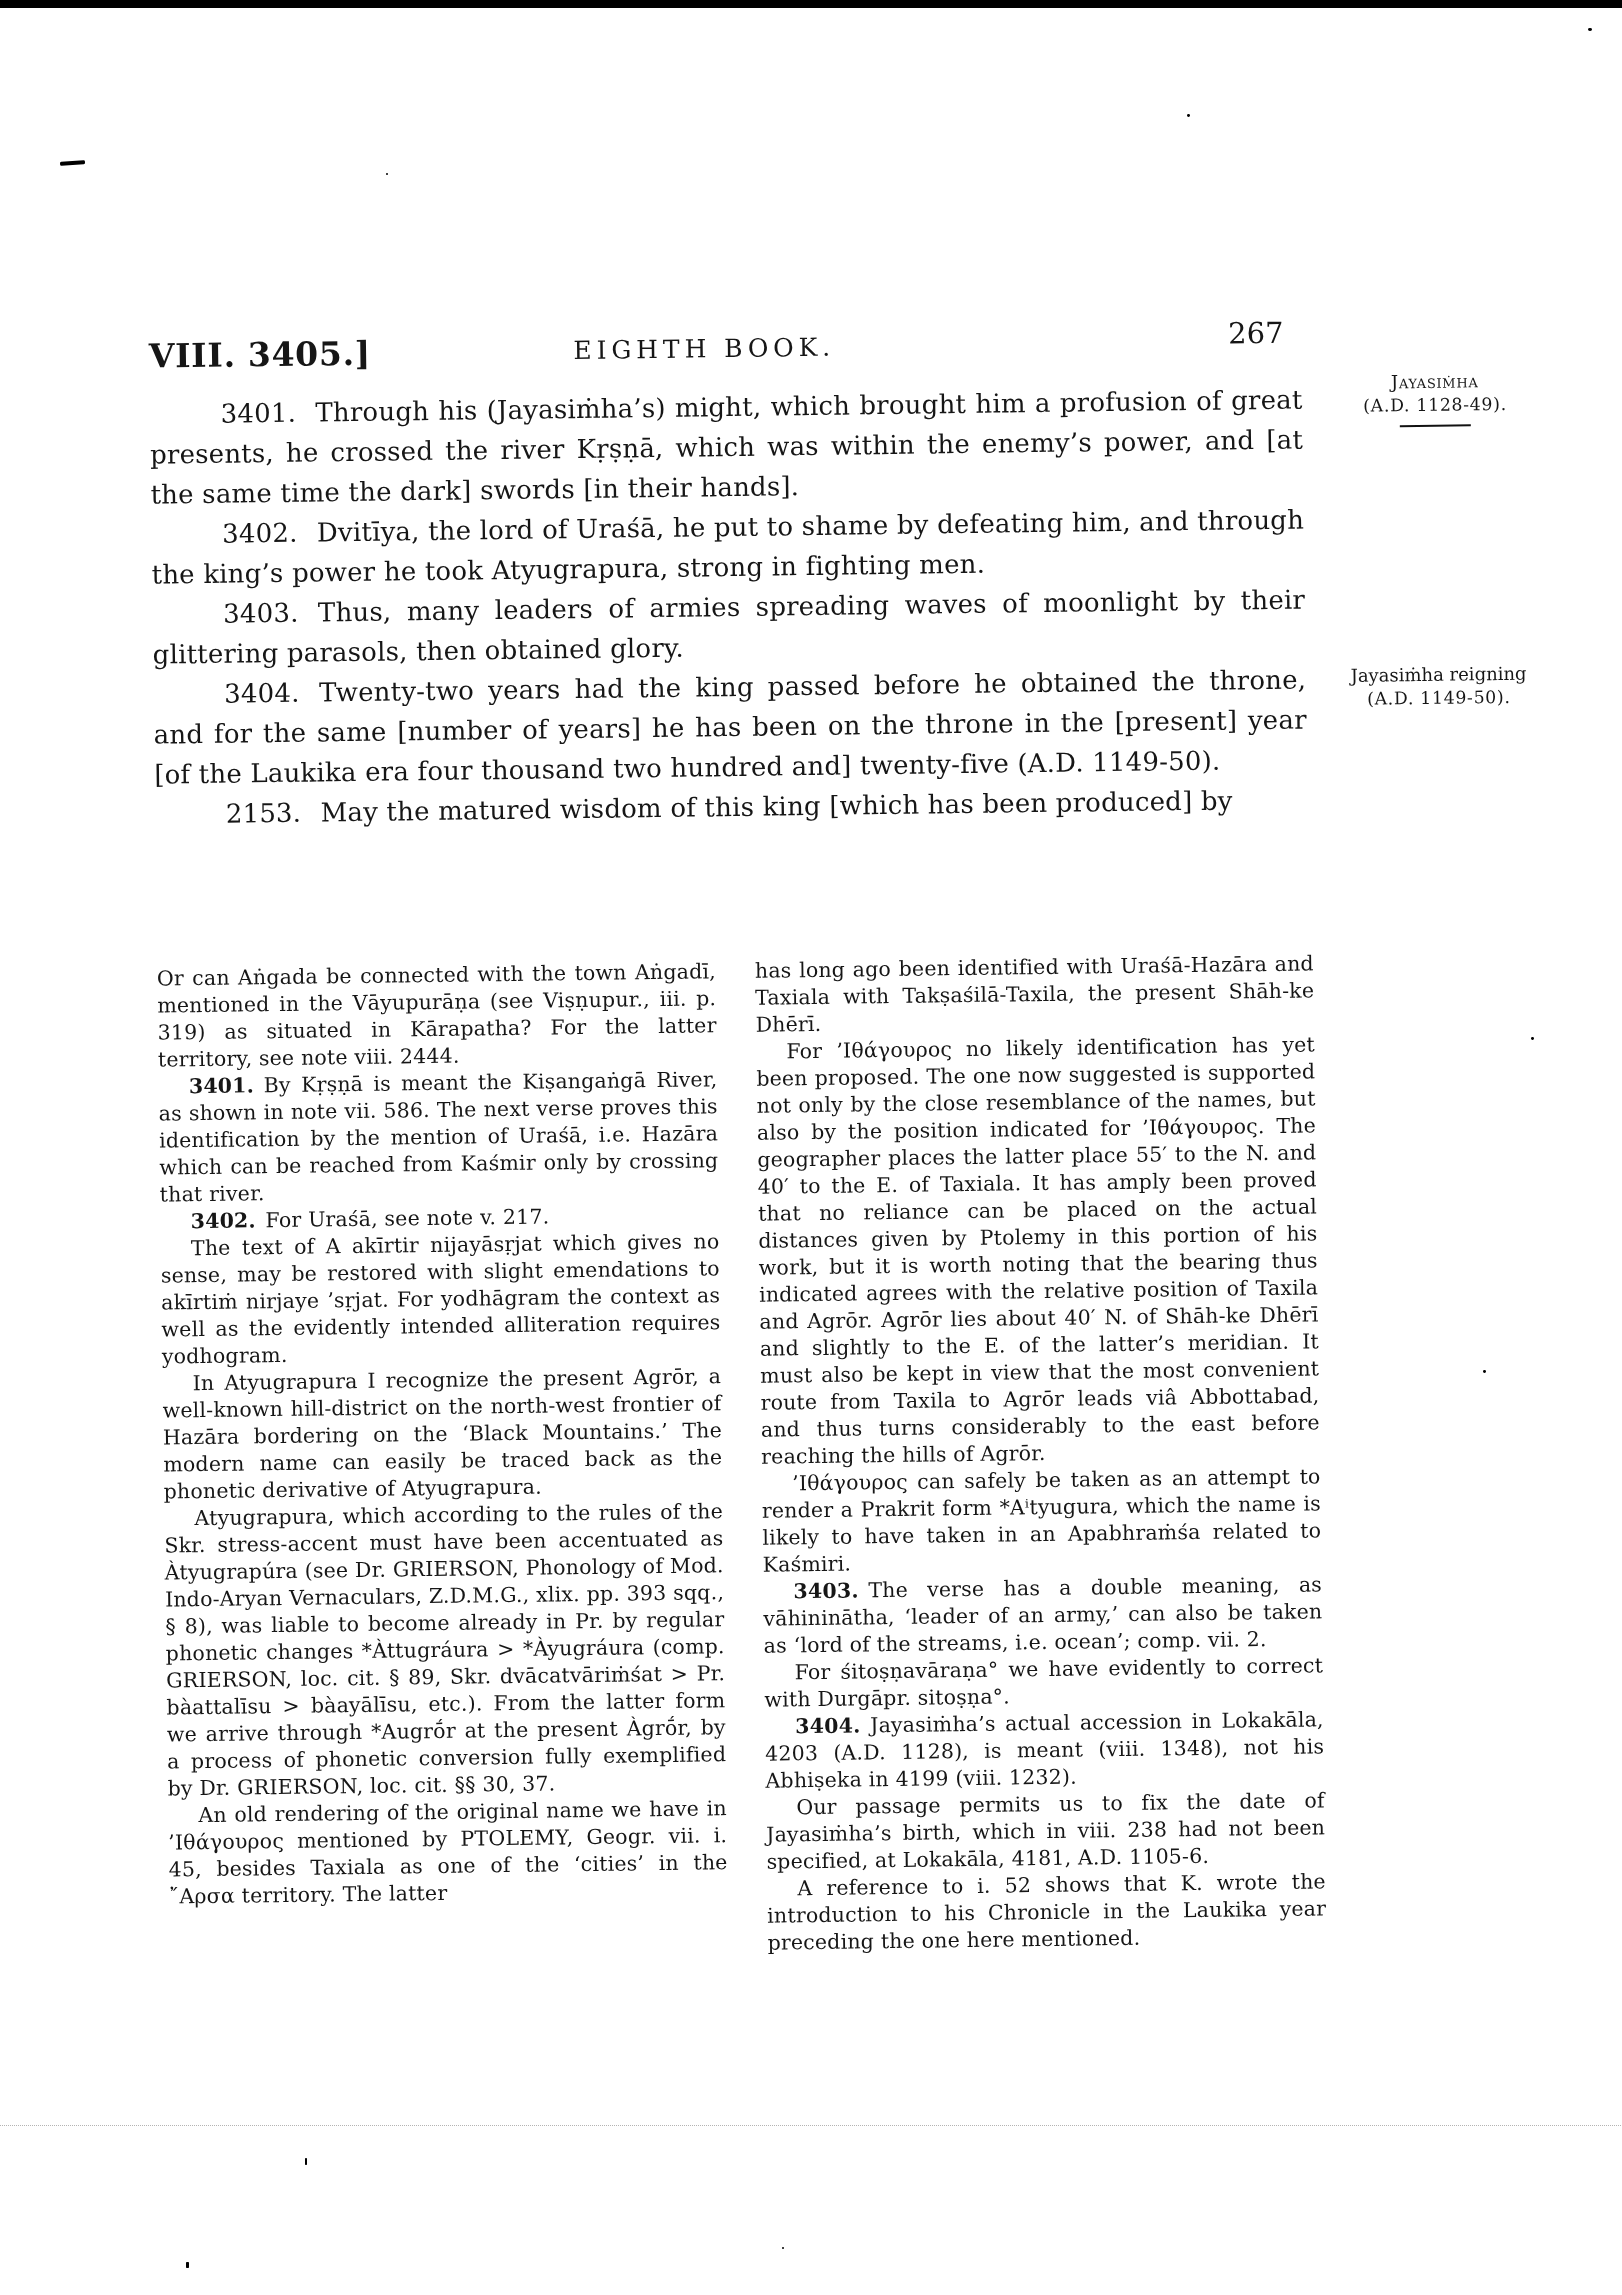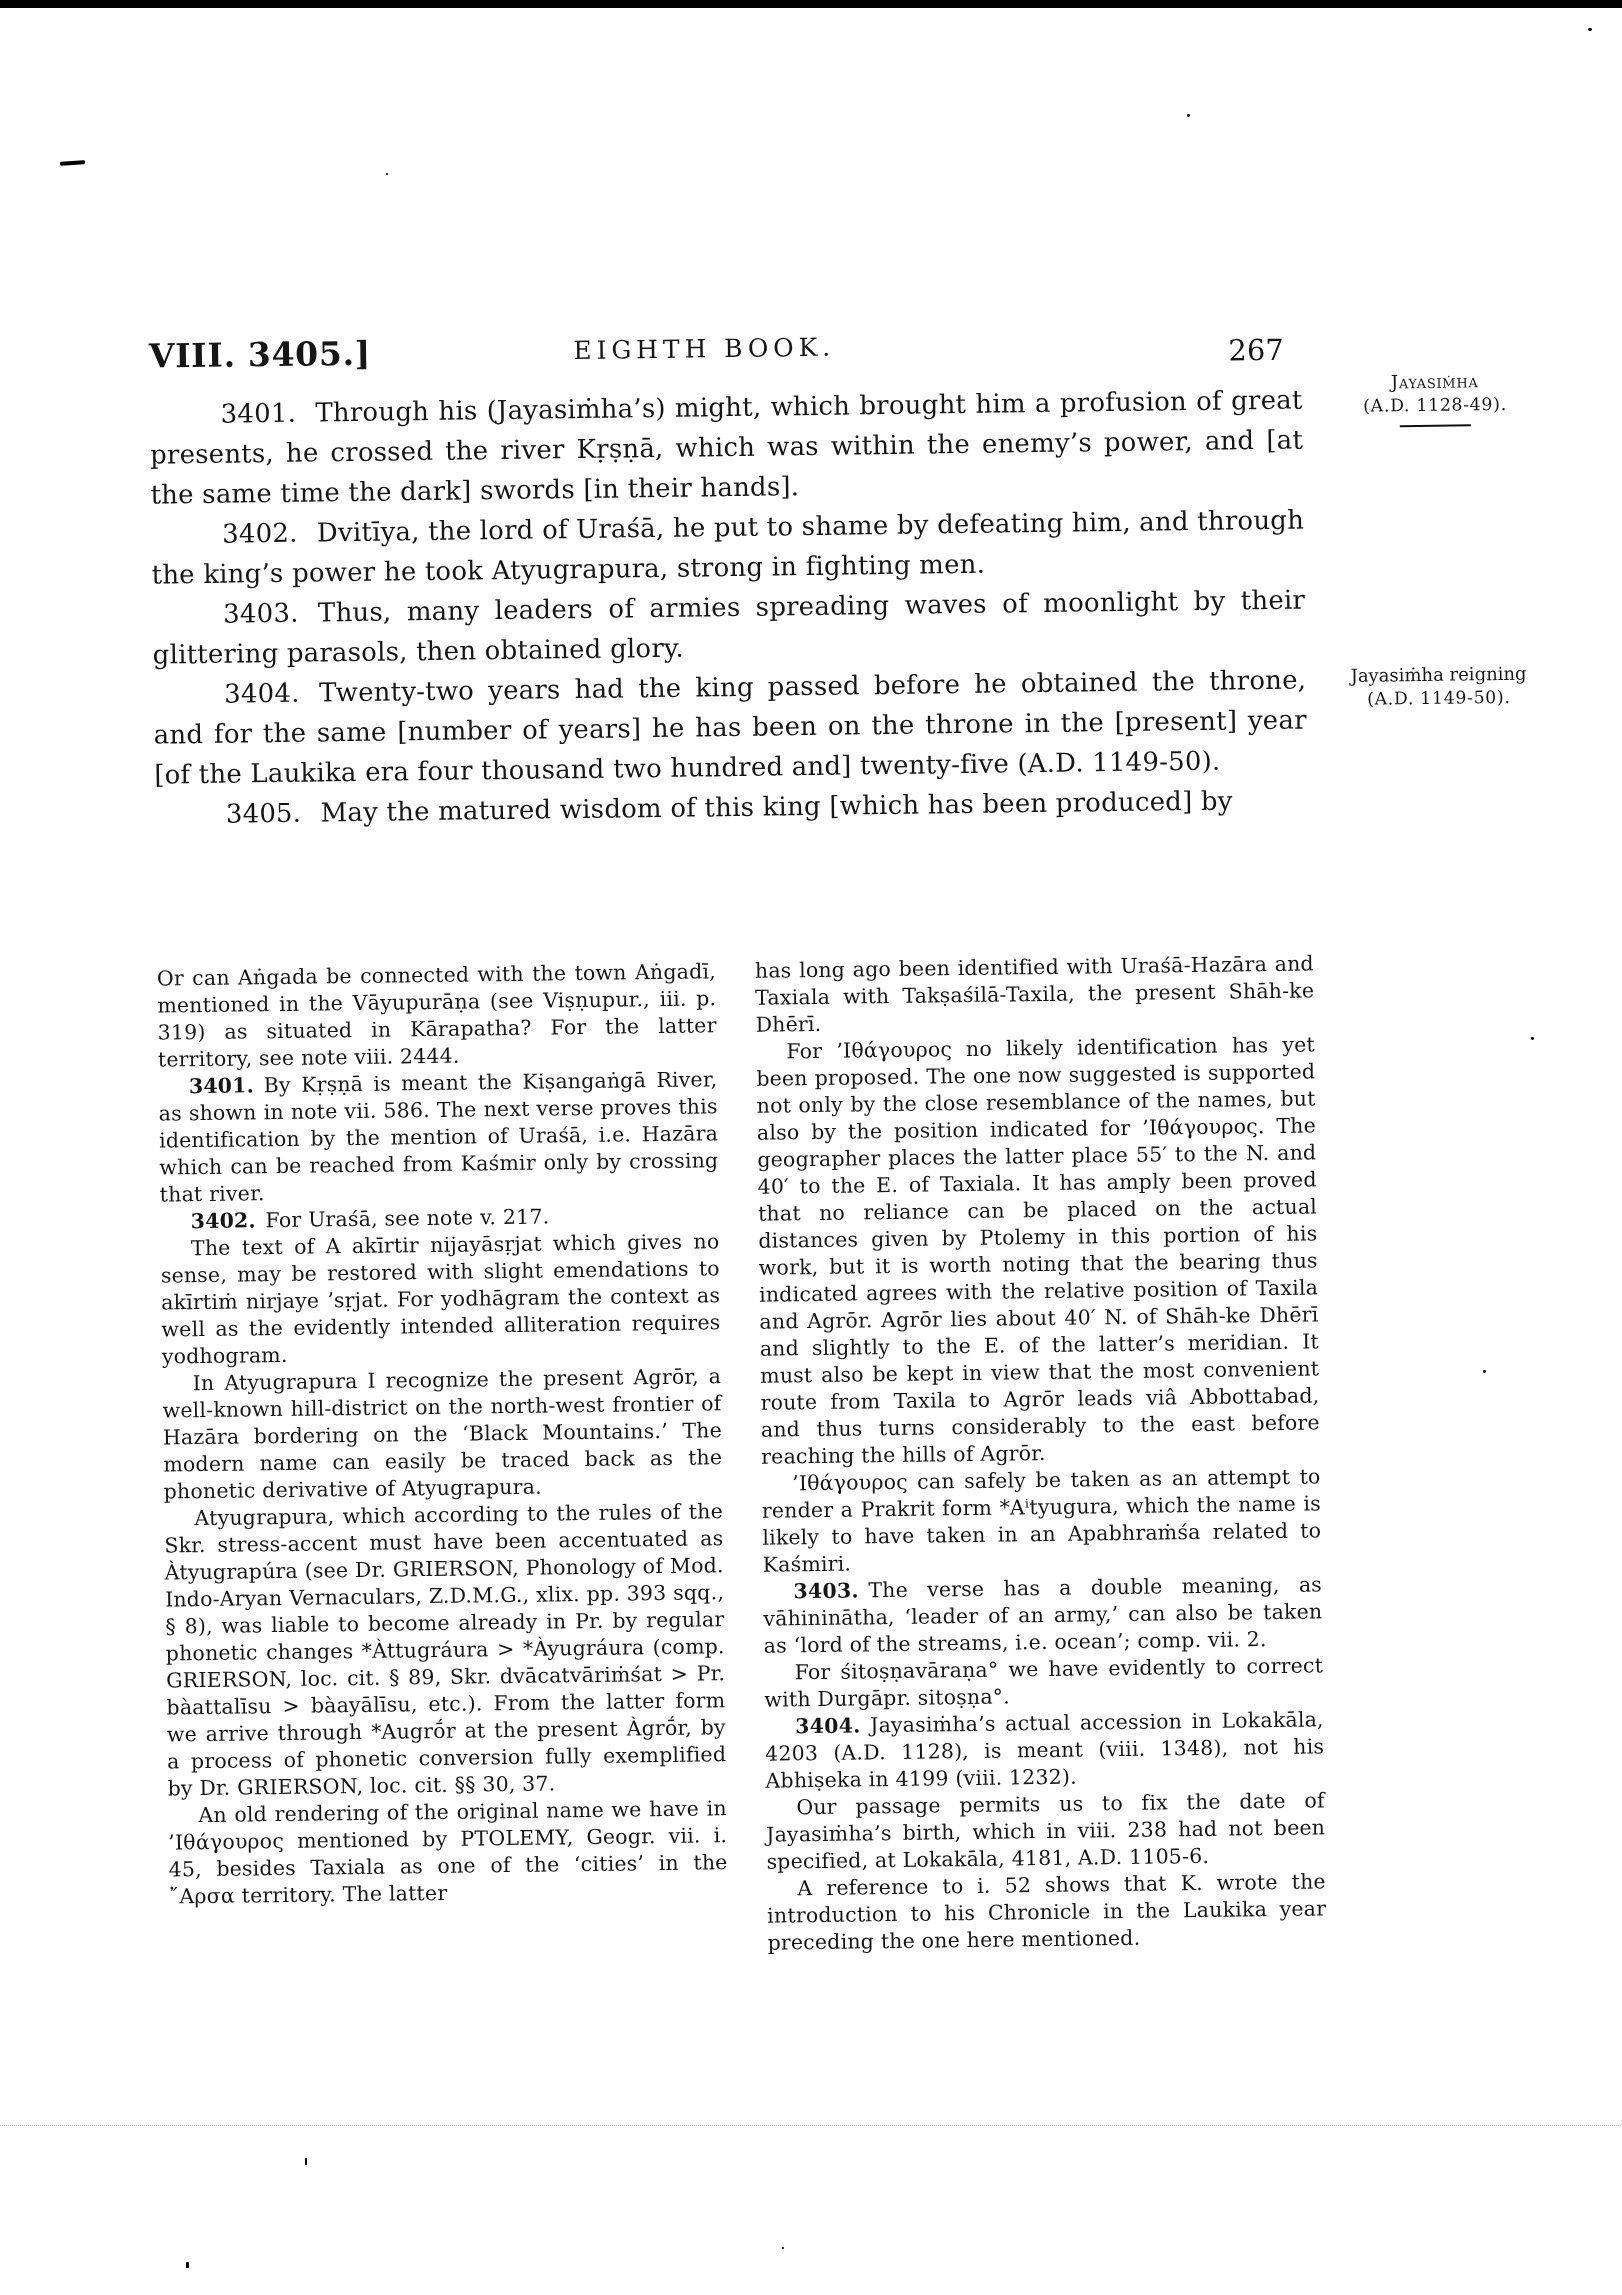--- a/index.html
+++ b/index.html
@@ -19,21 +19,21 @@
   .tilt {
     position: absolute; left: 0; top: 0;
     width: 1623px; height: 2295px;
     transform: rotate(-0.75deg);
     transform-origin: 50% 46%;
   }
   
   .running-header { position: absolute; left: 158px; top: 322px; width: 1153px; height: 49px; }
   .hdr-left  { position: absolute; left: 0; top: 5.5px; font-size: 33px; font-weight: 700; letter-spacing: 0.7px; }
   .hdr-center{ position: absolute; left: 83px; right: 125px; top: 11px; text-align: center; font-size: 25px; letter-spacing: 4.9px; }
-  .hdr-right { position: absolute; right: 18px; top: 17px; font-size: 29px; }
+  .hdr-right { position: absolute; right: 18px; top: 0; font-size: 29px; }
   
   .margin-note { position: absolute; left: 1329px; width: 229px; text-align: center; font-size: 18px; line-height: 23.6px; }
   .note-1 { top: 378px; }
   .note-2 { top: 671px; }
   .sc { font-variant: small-caps; letter-spacing: 0.7px; }
   .mn-small { font-size: 17.3px; }
   .mn-rule { width: 71px; border-top: 2.8px solid #111; margin: 8.3px auto 0; }
   
   .verse-block {
     position: absolute; left: 158px; top: 386px; width: 1153px;
@@ -83,21 +83,21 @@
   <div class="margin-note note-2">
     <div>Jayasiṁha reigning</div>
     <div class="sc mn-small">(A.D. 1149-50).</div>
   </div>
 
   <div class="verse-block">
     <p class="verse"><span class="v-num">3401.</span><span>Through his (Jayasiṁha’s) might, which brought him a profusion of great presents, he crossed the river Kṛṣṇā, which was within the enemy’s power, and [at the same time the dark] swords [in their hands].</span></p>
     <p class="verse"><span class="v-num">3402.</span><span>Dvitīya, the lord of Uraśā, he put to shame by defeating him, and through the king’s power he took Atyugrapura, strong in fighting men.</span></p>
     <p class="verse"><span class="v-num">3403.</span><span>Thus, many leaders of armies spreading waves of moonlight by their glittering parasols, then obtained glory.</span></p>
     <p class="verse"><span class="v-num">3404.</span><span>Twenty-two years had the king passed before he obtained the throne, and for the same [number of years] he has been on the throne in the [present] year [of the Laukika era four thousand two hundred and] twenty-five (A.D. 1149-50).</span></p>
-    <p class="verse"><span class="v-num">3405.</span><span>May the matured wisdom of this king [which has been produced] by</span></p>
+    <p class="verse"><span class="v-num">2153.</span><span>May the matured wisdom of this king [which has been produced] by</span></p>
   </div>
 
   <div class="footnotes">
     <div class="fn-col">
       <p class="fn-para flush"><span class="fn-num"></span><span>Or can Aṅgada be connected with the town Aṅgadī, mentioned in the Vāyupurāṇa (see Viṣṇupur., iii. p. 319) as situated in Kārapatha?  For the latter territory, see note viii. 2444.</span></p>
       <p class="fn-para"><span class="fn-num">3401.</span><span>By Kṛṣṇā is meant the Kiṣangaṅgā River, as shown in note vii. 586.  The next verse proves this identification by the mention of Uraśā, i.e. Hazāra which can be reached from Kaśmir only by crossing that river.</span></p>
       <p class="fn-para"><span class="fn-num">3402.</span><span>For Uraśā, see note v. 217.</span></p>
       <p class="fn-para"><span class="fn-num"></span><span>The text of A akīrtir nijayāsṛjat which gives no sense, may be restored with slight emendations to akīrtiṁ nirjaye ’sṛjat.  For yodhāgram the context as well as the evidently intended alliteration requires yodhogram.</span></p>
       <p class="fn-para"><span class="fn-num"></span><span>In Atyugrapura I recognize the present Agrōr, a well-known hill-district on the north-west frontier of Hazāra bordering on the ‘Black Mountains.’  The modern name can easily be traced back as the phonetic derivative of Atyugrapura.</span></p>
       <p class="fn-para"><span class="fn-num"></span><span>Atyugrapura, which according to the rules of the Skr. stress-accent must have been accentuated as Àtyugrapúra (see Dr. GRIERSON, Phonology of Mod. Indo-Aryan Vernaculars, Z.D.M.G., xlix. pp. 393 sqq., § 8), was liable to become already in Pr. by regular phonetic changes *Àttugráura &gt; *Àyugráura (comp. GRIERSON, loc. cit. § 89, Skr. dvācatvāriṁśat &gt; Pr. bàattalīsu &gt; bàayālīsu, etc.).  From the latter form we arrive through *Augrṓr at the present Àgrṓr, by a process of phonetic conversion fully exemplified by Dr. GRIERSON, loc. cit. §§ 30, 37.</span></p>

